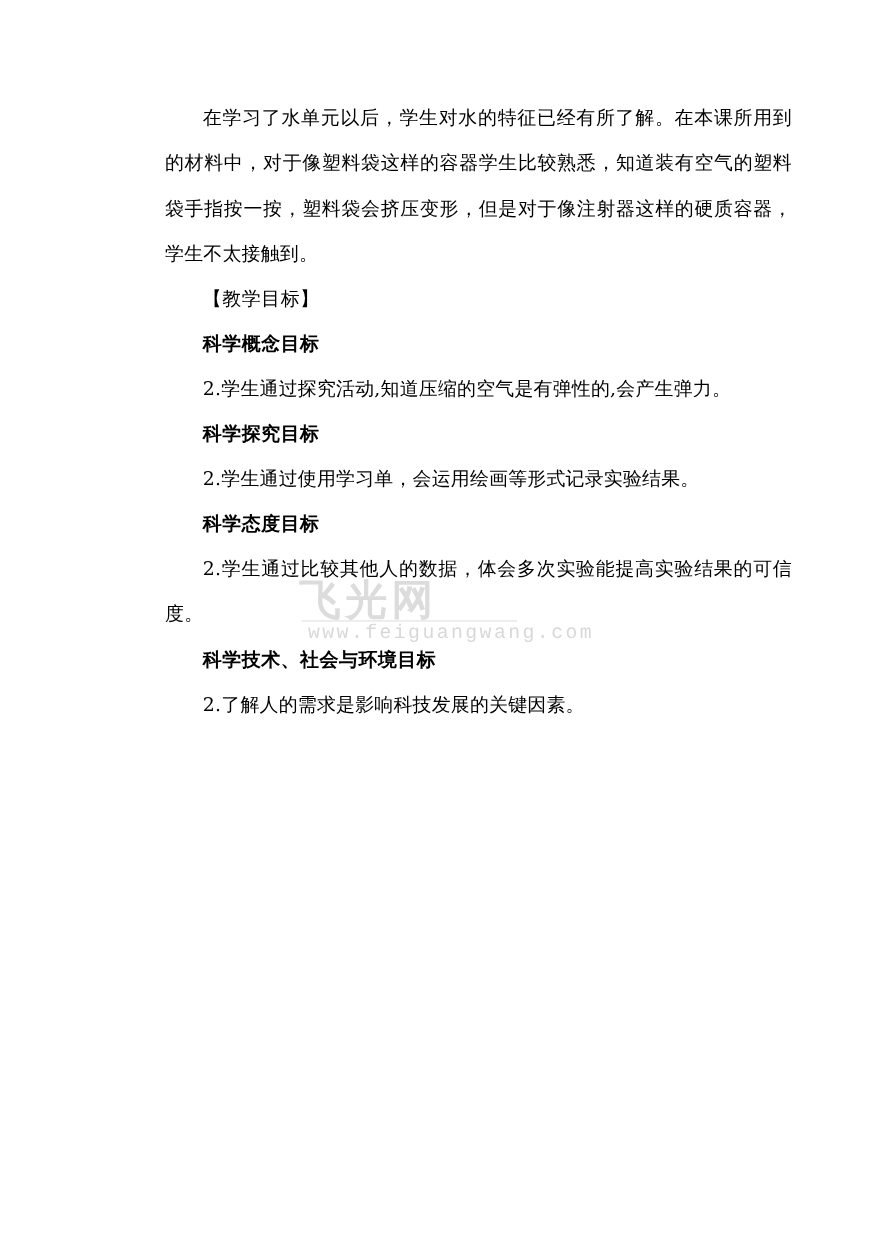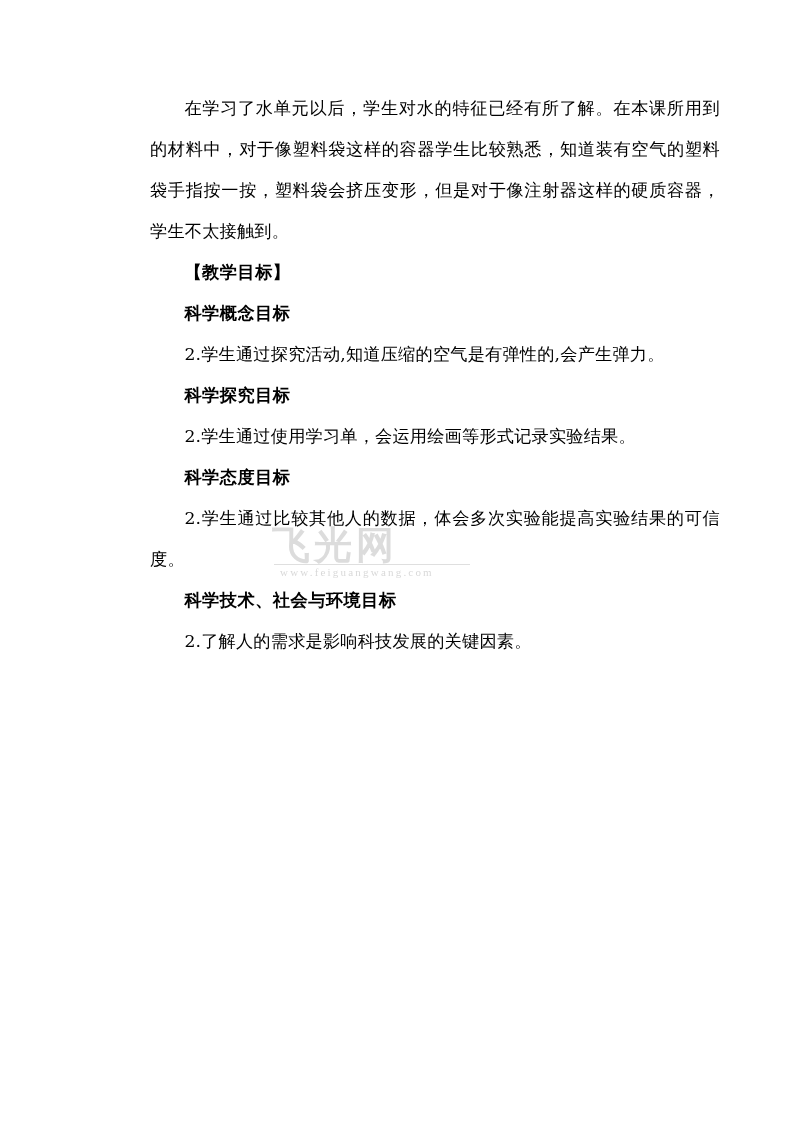--- a/index.html
+++ b/index.html
@@ -40,21 +40,21 @@
   }
   .indent {
     text-indent: 2em;
   }
   .heading {
     font-weight: bold;
     text-indent: 2em;
     letter-spacing: 0.5px;
   }
   .bracket-heading {
-    font-weight: bold;
+    font-weight: normal;
     text-indent: 2em;
     letter-spacing: 0.5px;
   }
   
   .watermark {
     position: absolute;
     left: 262px;
     top: 520px;
     width: 230px;
     height: 78px;
@@ -69,22 +69,22 @@
     font-size: 38px;
     font-weight: bold;
     color: rgba(140,140,140,0.30);
     letter-spacing: 4px;
     white-space: nowrap;
   }
   .wm-sub {
     position: absolute;
     left: 18px;
     top: 46px;
-    font-family: Liberation Serif, serif;
-    font-size: 11px;
+    font-family: Liberation Mono, monospace;
+    font-size: 18px;
     color: rgba(140,140,140,0.34);
     letter-spacing: 2.2px;
     white-space: nowrap;
   }
   .wm-rule {
     position: absolute;
     left: 12px;
     top: 44px;
     width: 196px;
     height: 1px;

